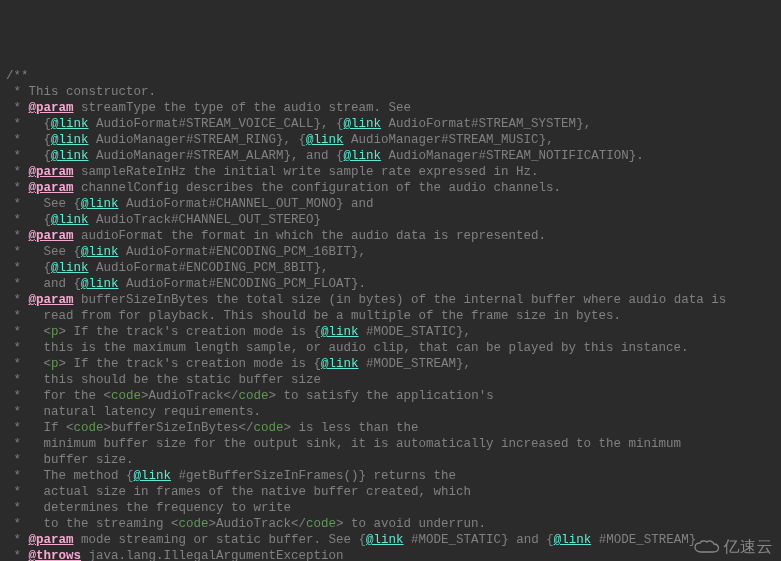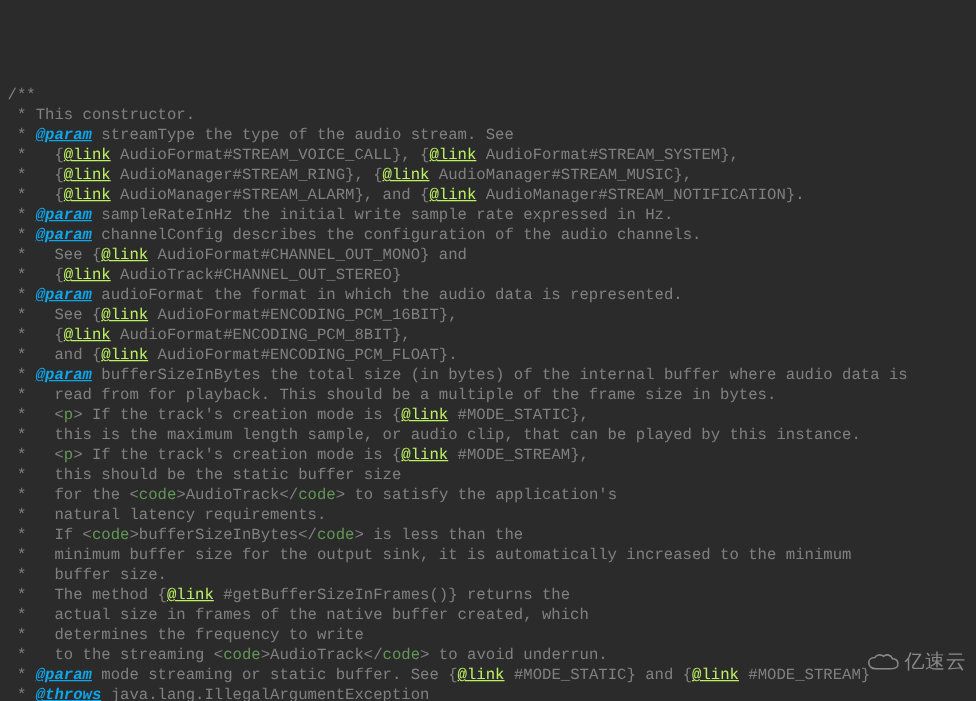--- a/index.html
+++ b/index.html
@@ -10,27 +10,27 @@
   line-height: 16px;
   color: #808080;
   width: 781px;
   height: 561px;
   overflow: hidden;
   position: relative;
   padding: 4px 6px;
   white-space: pre;
 }
 .comment { color: #808080; }
-.link-tag { color: #bef264; text-decoration: underline; }
-.param-tag { color: #0ea5e9; font-weight: bold; text-decoration: underline; font-style: italic; }
+.link-tag { color: #5eead4; text-decoration: underline; }
+.param-tag { color: #f9a8d4; font-weight: bold; text-decoration: underline; }
 .code-tag { color: #629755; }
 .watermark {
   position: absolute;
   right: 8px;
-  bottom: 23px;
+  bottom: 6px;
   font-size: 16px;
   color: #898989;
   font-family: Arial, sans-serif;
   letter-spacing: 0.5px;
   display: flex;
   align-items: center;
   gap: 4px;
 }
 .wm-icon {
   width: 26px;

